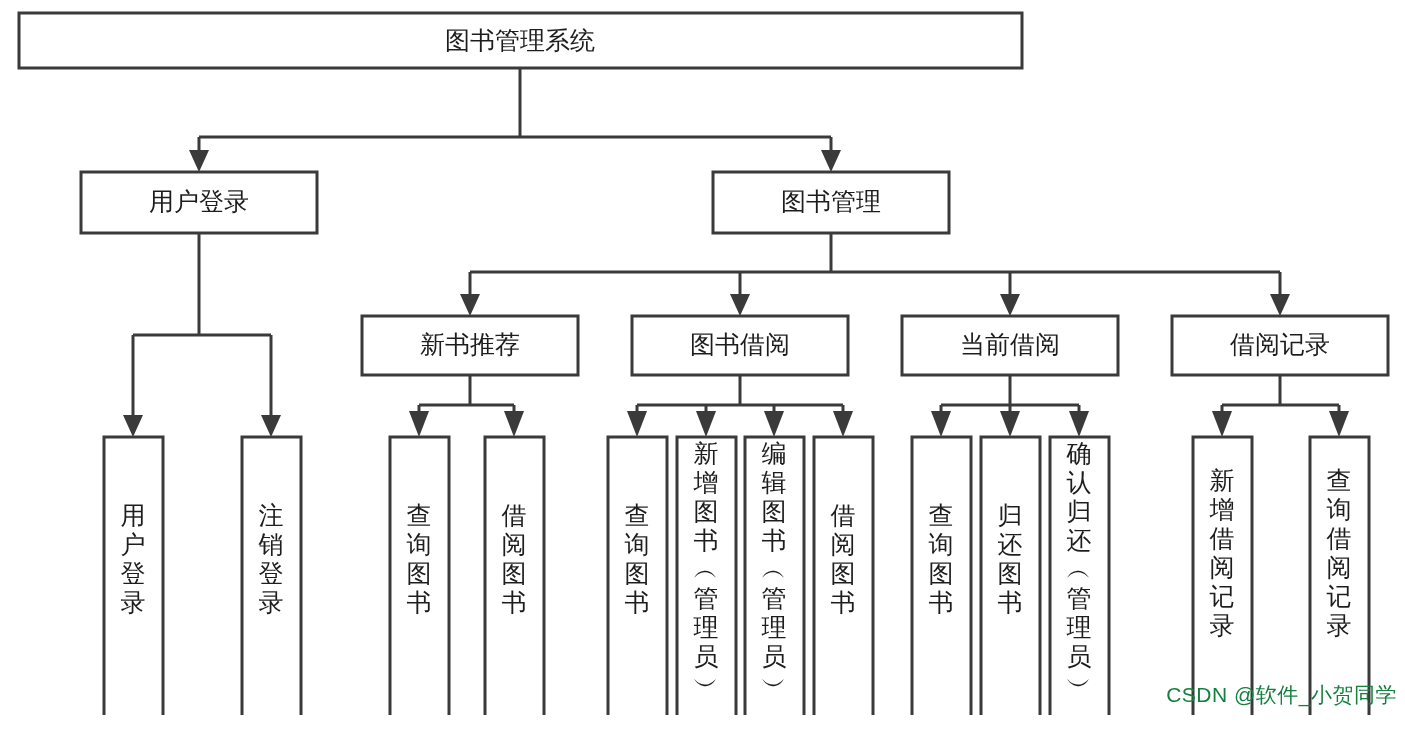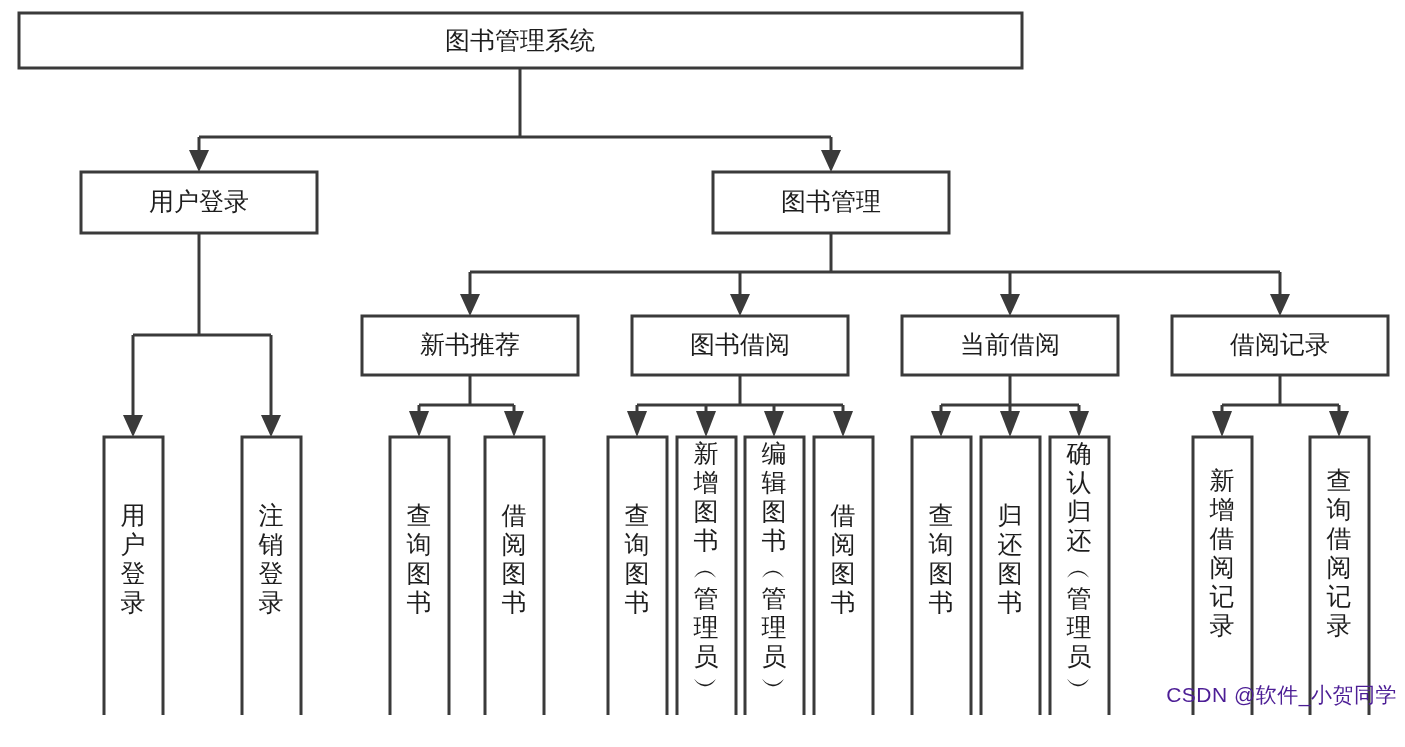--- a/index.html
+++ b/index.html
@@ -54,21 +54,21 @@
     fill: #1d1d1d;
     text-anchor: middle;
     white-space: pre;
   }
   .watermark {
     position: absolute;
     right: 8px;
     bottom: 6px;
     font-family: "Liberation Sans", "DejaVu Sans", sans-serif;
     font-size: 21px;
-    color: #4c1d95;
+    color: #15803d;
     letter-spacing: 0.5px;
     user-select: none;
     pointer-events: none;
     white-space: pre;
   }
 </style>
 </head>
 <body>
 
 <div id="diagram-root">

